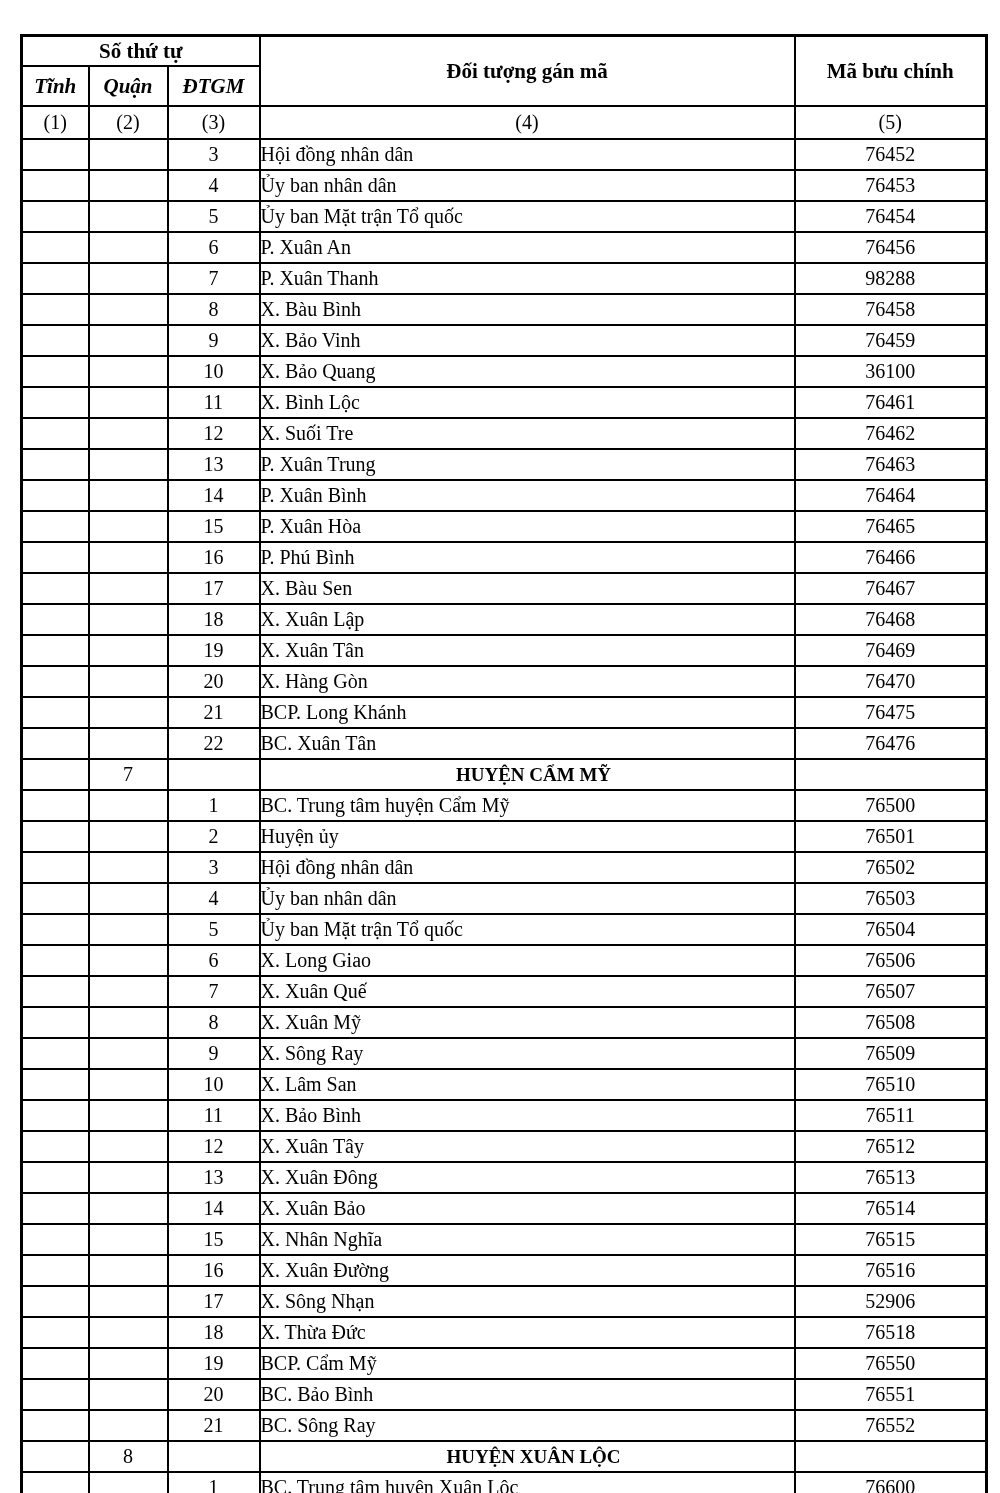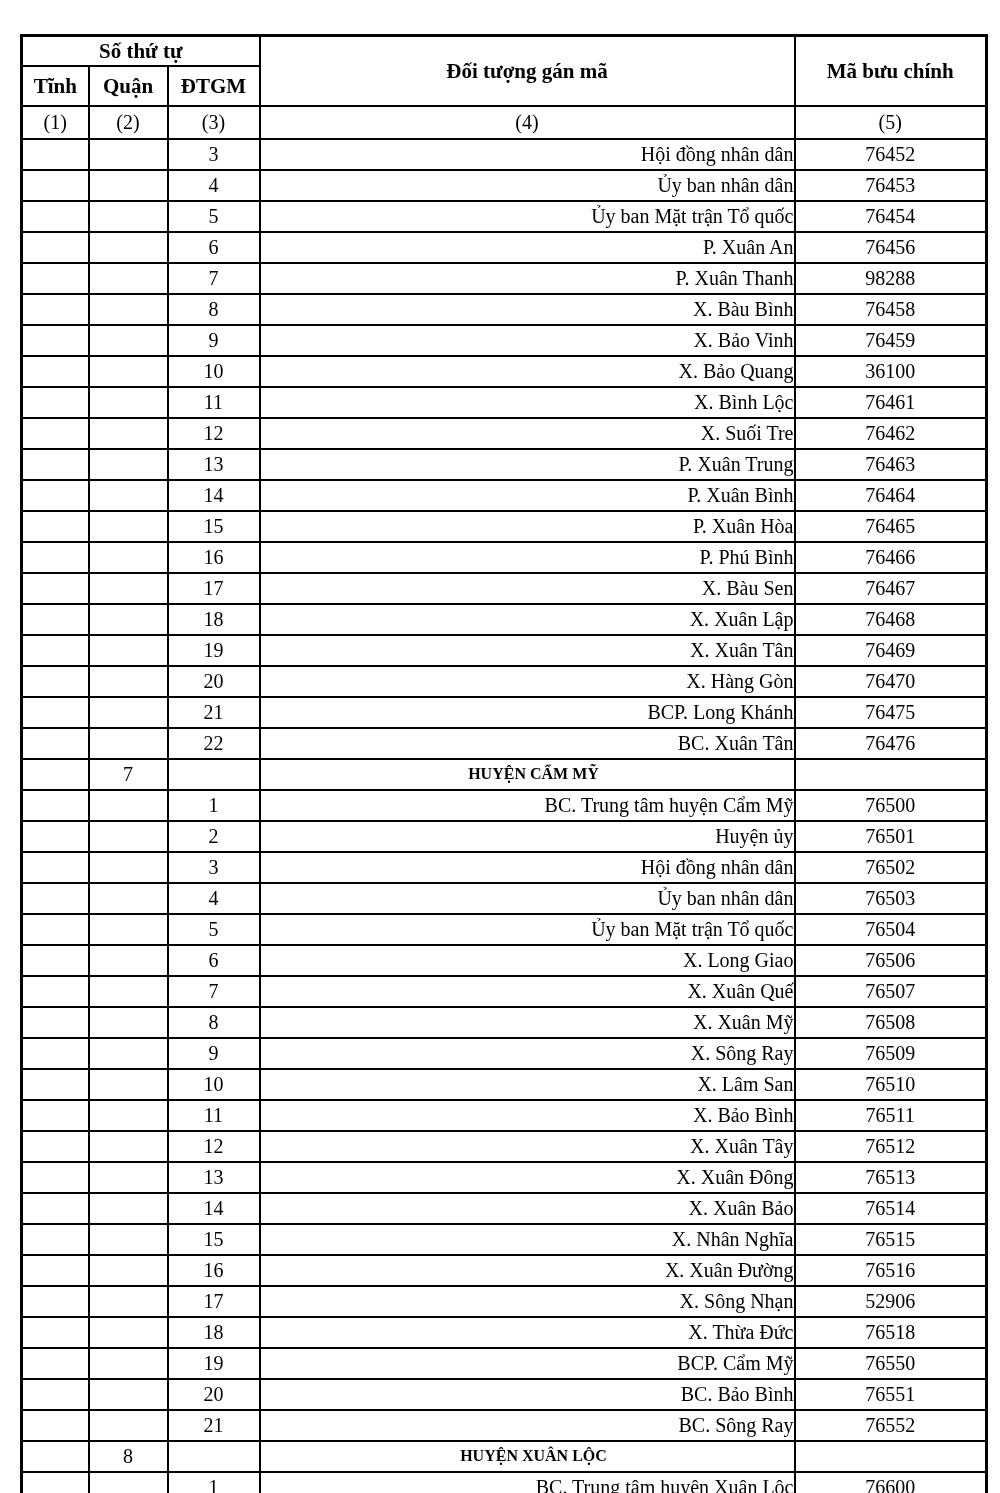--- a/index.html
+++ b/index.html
@@ -40,40 +40,40 @@
   col.c4 { width: 535px; }
   col.c5 { width: 192px; }
 
   thead th {
     font-weight: bold;
     font-size: 21px;
     text-align: center;
   }
   tr.hdr-top th { height: 28px; vertical-align: middle; }
   th.vspan { vertical-align: top; padding-top: 4px; }
-  tr.hdr-sub th { height: 38px; vertical-align: middle; }
+  tr.hdr-sub th { height: 38px; vertical-align: middle; font-style: italic; }
   tr.hdr-index td {
     height: 31px;
     font-size: 20px;
     font-weight: normal;
     text-align: center;
     vertical-align: middle;
   }
   tbody td {
     height: 29px;
     font-size: 20px;
     vertical-align: middle;
   }
   td.num, td.code { text-align: center; }
-  td.obj { text-align: right; padding-left: 6px; }
+  td.obj { text-align: left; padding-left: 6px; }
   tr.section td.obj {
     text-align: center;
     padding-left: 13px;
     font-weight: bold;
-    font-size: 16px;
+    font-size: 19px;
   }
 </style>
 </head>
 <body>
 
 <div class="table-wrap">
   <table class="postal">
     <colgroup>
       <col class="c1">
         <col class="c2">

